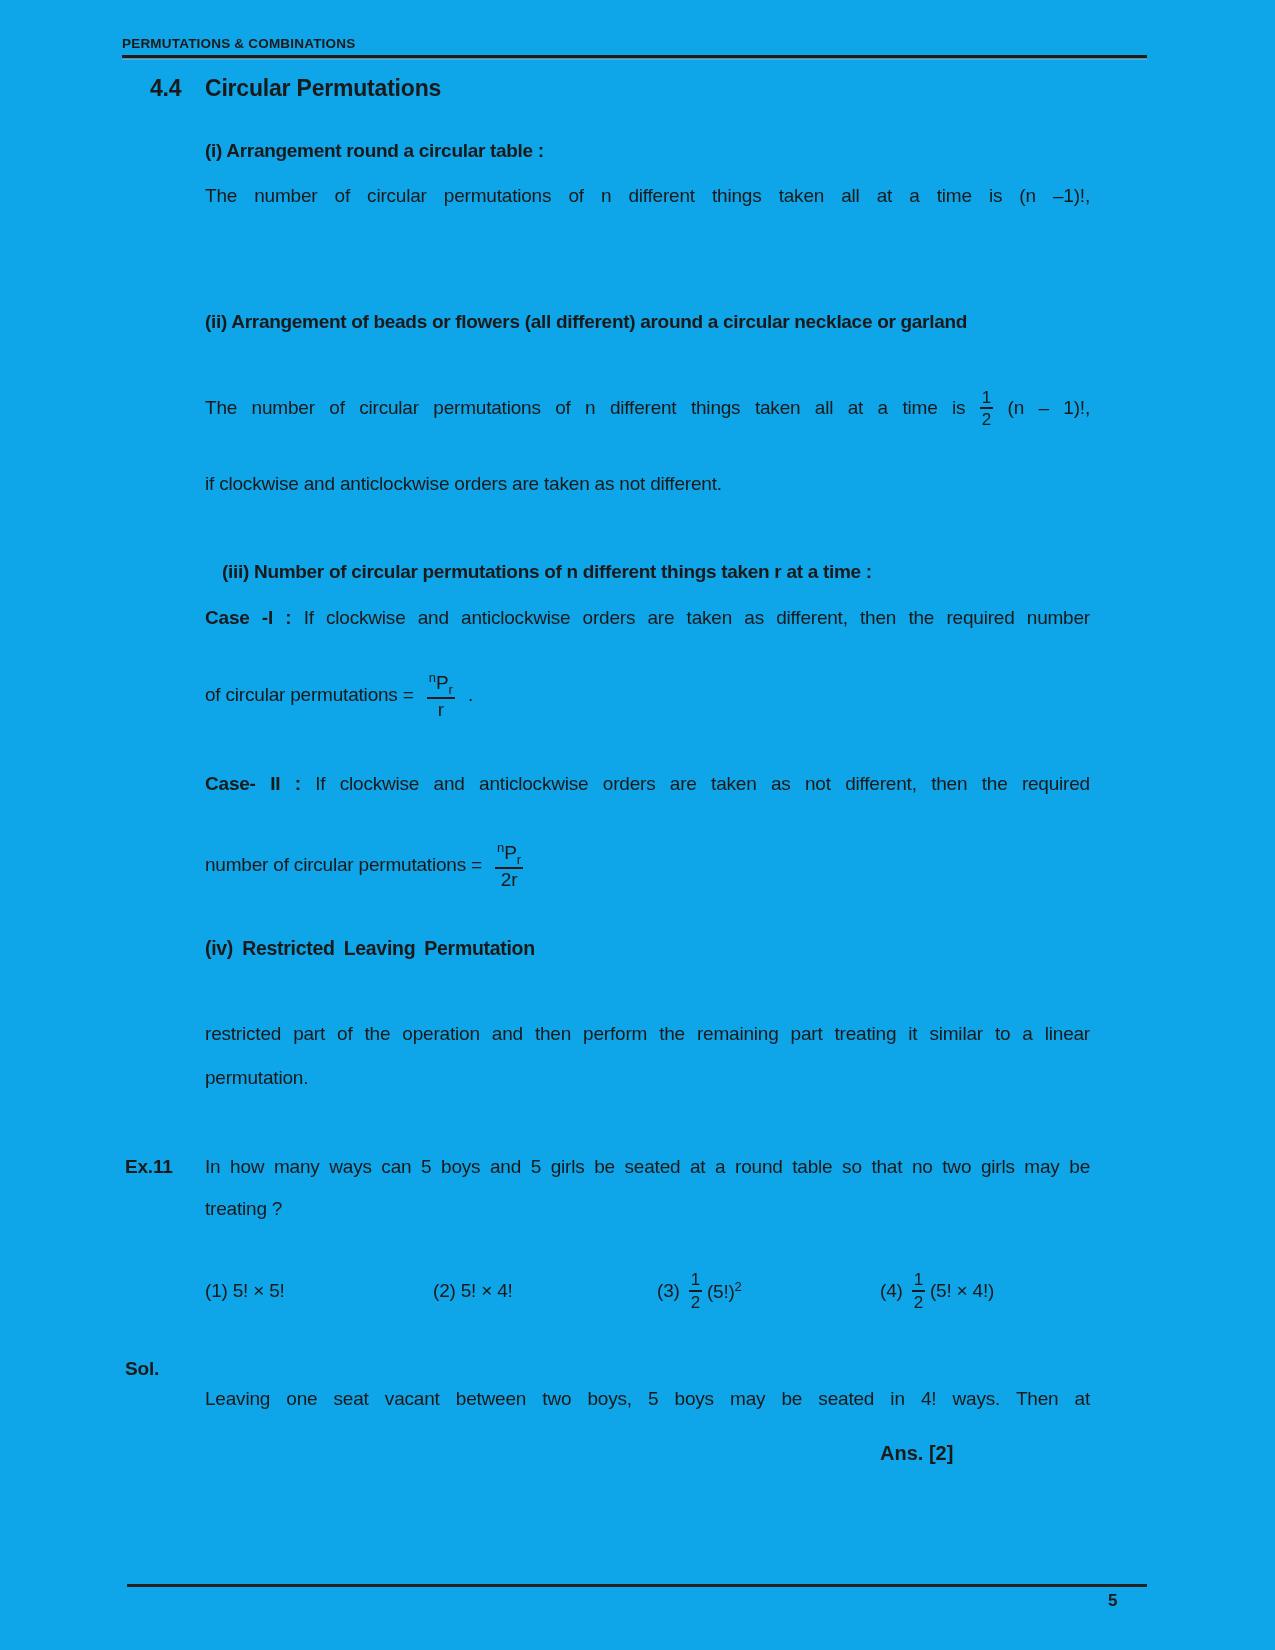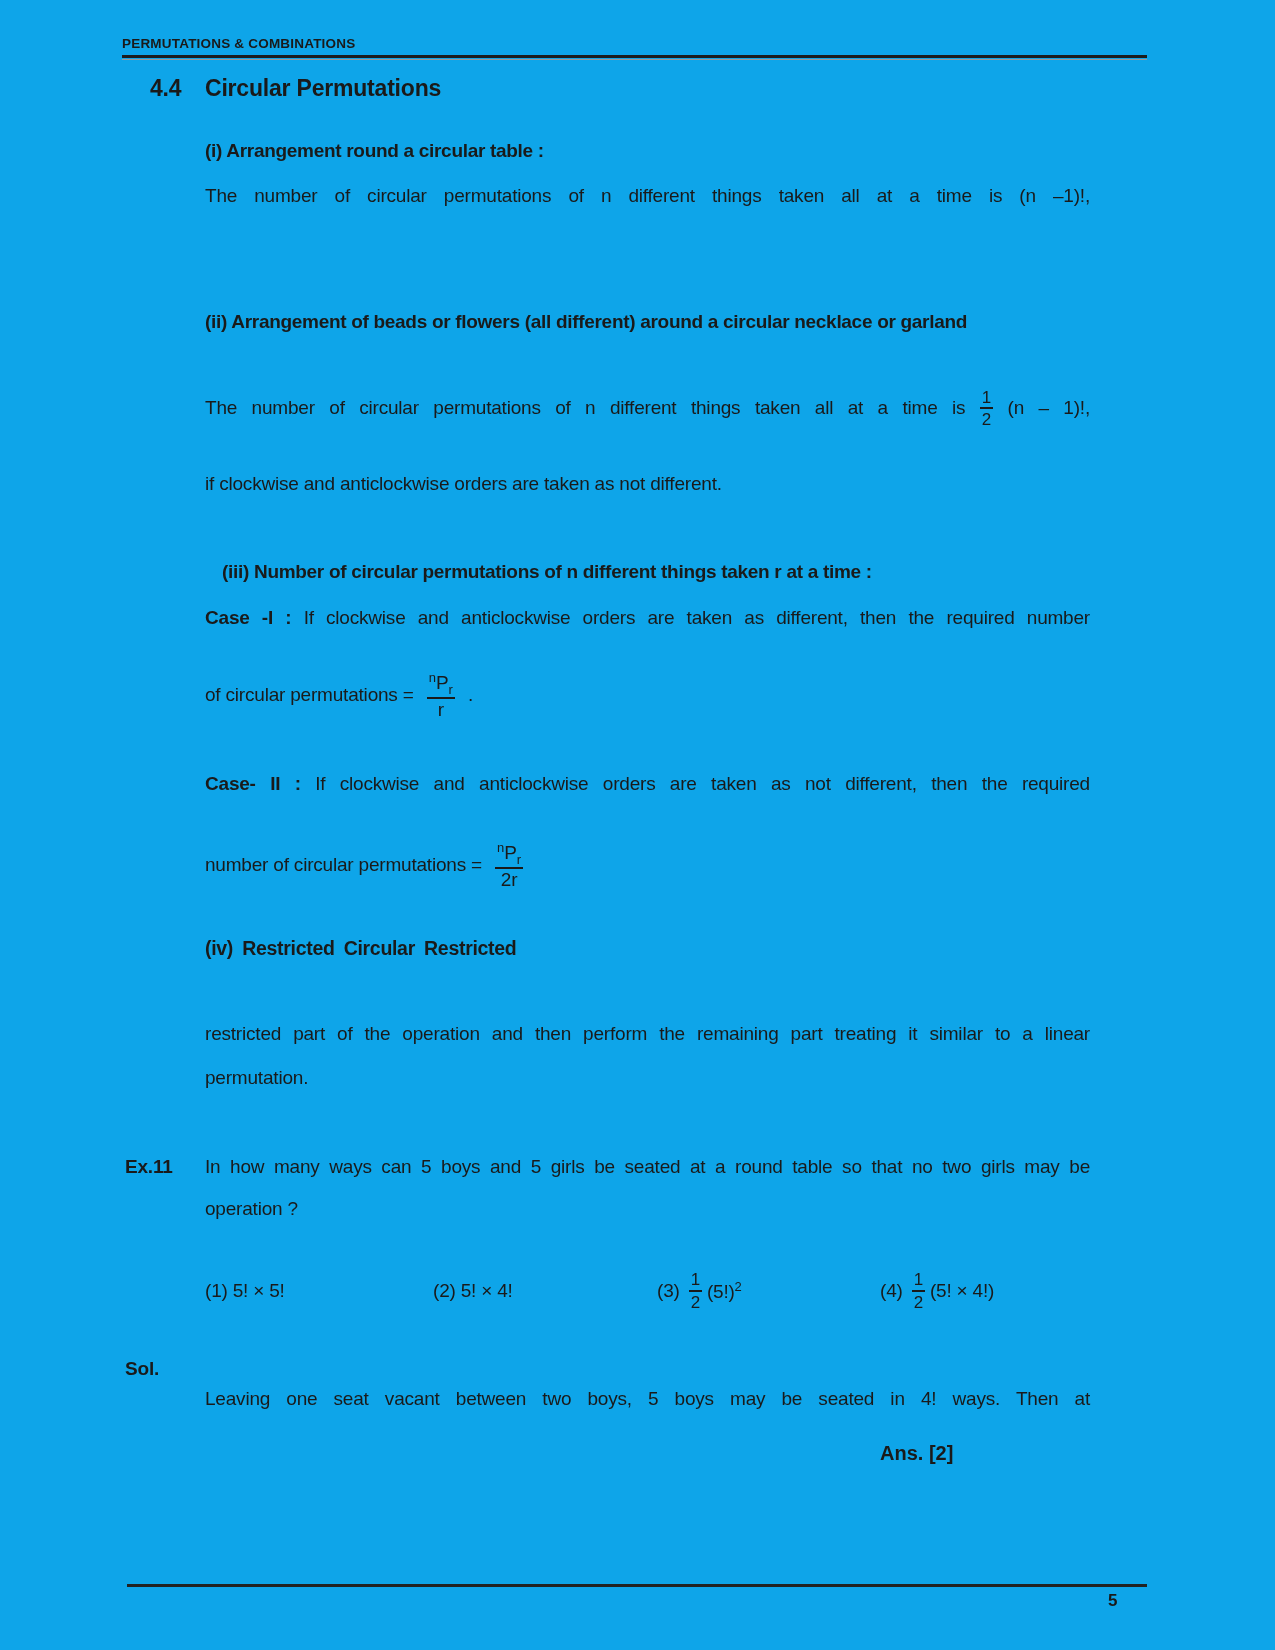--- a/index.html
+++ b/index.html
@@ -115,27 +115,27 @@
     <span>If clockwise and anticlockwise orders are taken as not different, then the required</span>
   </div>
   <div class="tline formline" style="left:205px;top:827px;">
     <span>number of circular permutations =</span>
     <span class="vfrac" style="margin-left:8px;">
       <span class="num"><sup>n</sup><span>P</span><sub>r</sub></span>
       <span class="den">2r</span>
     </span>
   </div>
 
-  <div class="tline subhead wordy" style="left:205px;top:937px;font-size:19.5px;">(iv) Restricted Circular Restricted</div>
+  <div class="tline subhead wordy" style="left:205px;top:937px;font-size:19.5px;">(iv) Restricted Leaving Permutation</div>
   <div class="tline just" style="left:205px;top:1022px;">restricted part of the operation and then perform the remaining part treating it similar to a linear</div>
   <div class="tline" style="left:205px;top:1066px;">permutation.</div>
 
   <div class="tline b" style="left:125px;top:1155px;">Ex.11</div>
   <div class="tline just" style="left:205px;top:1155px;">In how many ways can 5 boys and 5 girls be seated at a round table so that no two girls may be</div>
-  <div class="tline" style="left:205px;top:1197px;">operation ?</div>
+  <div class="tline" style="left:205px;top:1197px;">treating ?</div>
 
   <div class="opt" style="left:205px;">
       <span>(1) 5! × 5!</span>
     </div>
   <div class="opt" style="left:433px;">
       <span>(2) 5! × 4!</span>
     </div>
   <div class="opt" style="left:657px;">
     <span class="pre">(3)</span>
     <span class="vfrac smallfrac">

